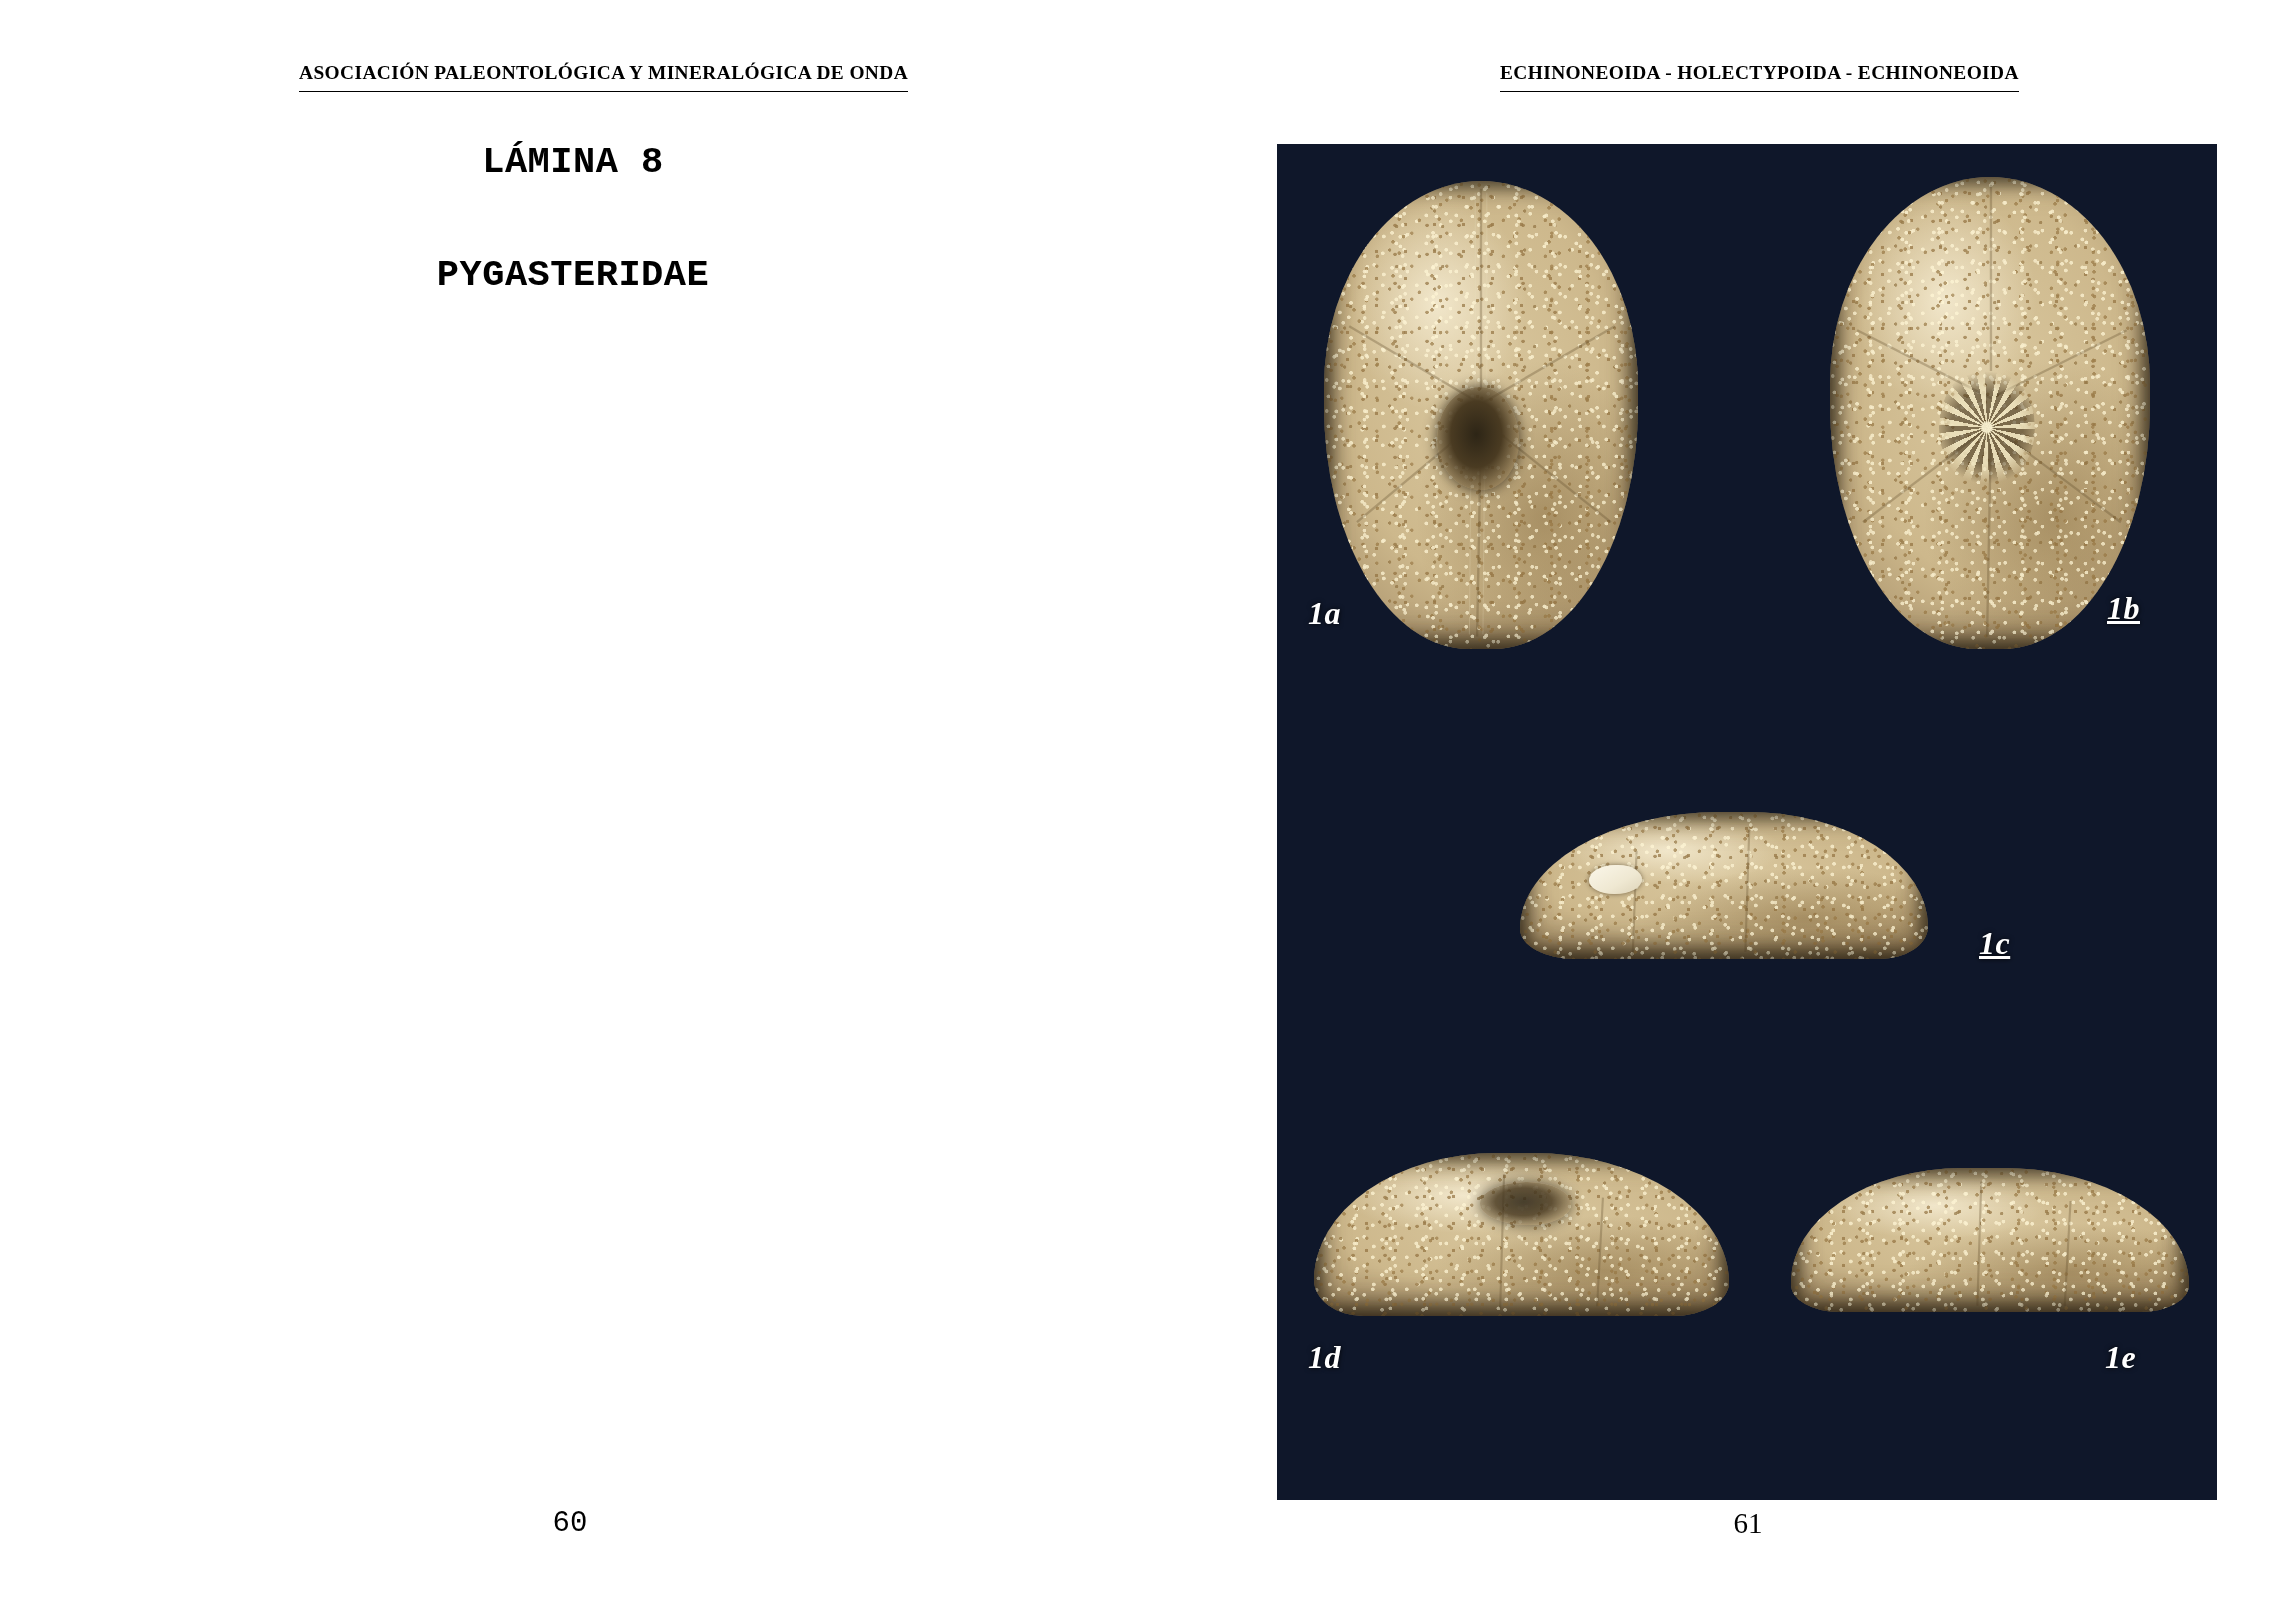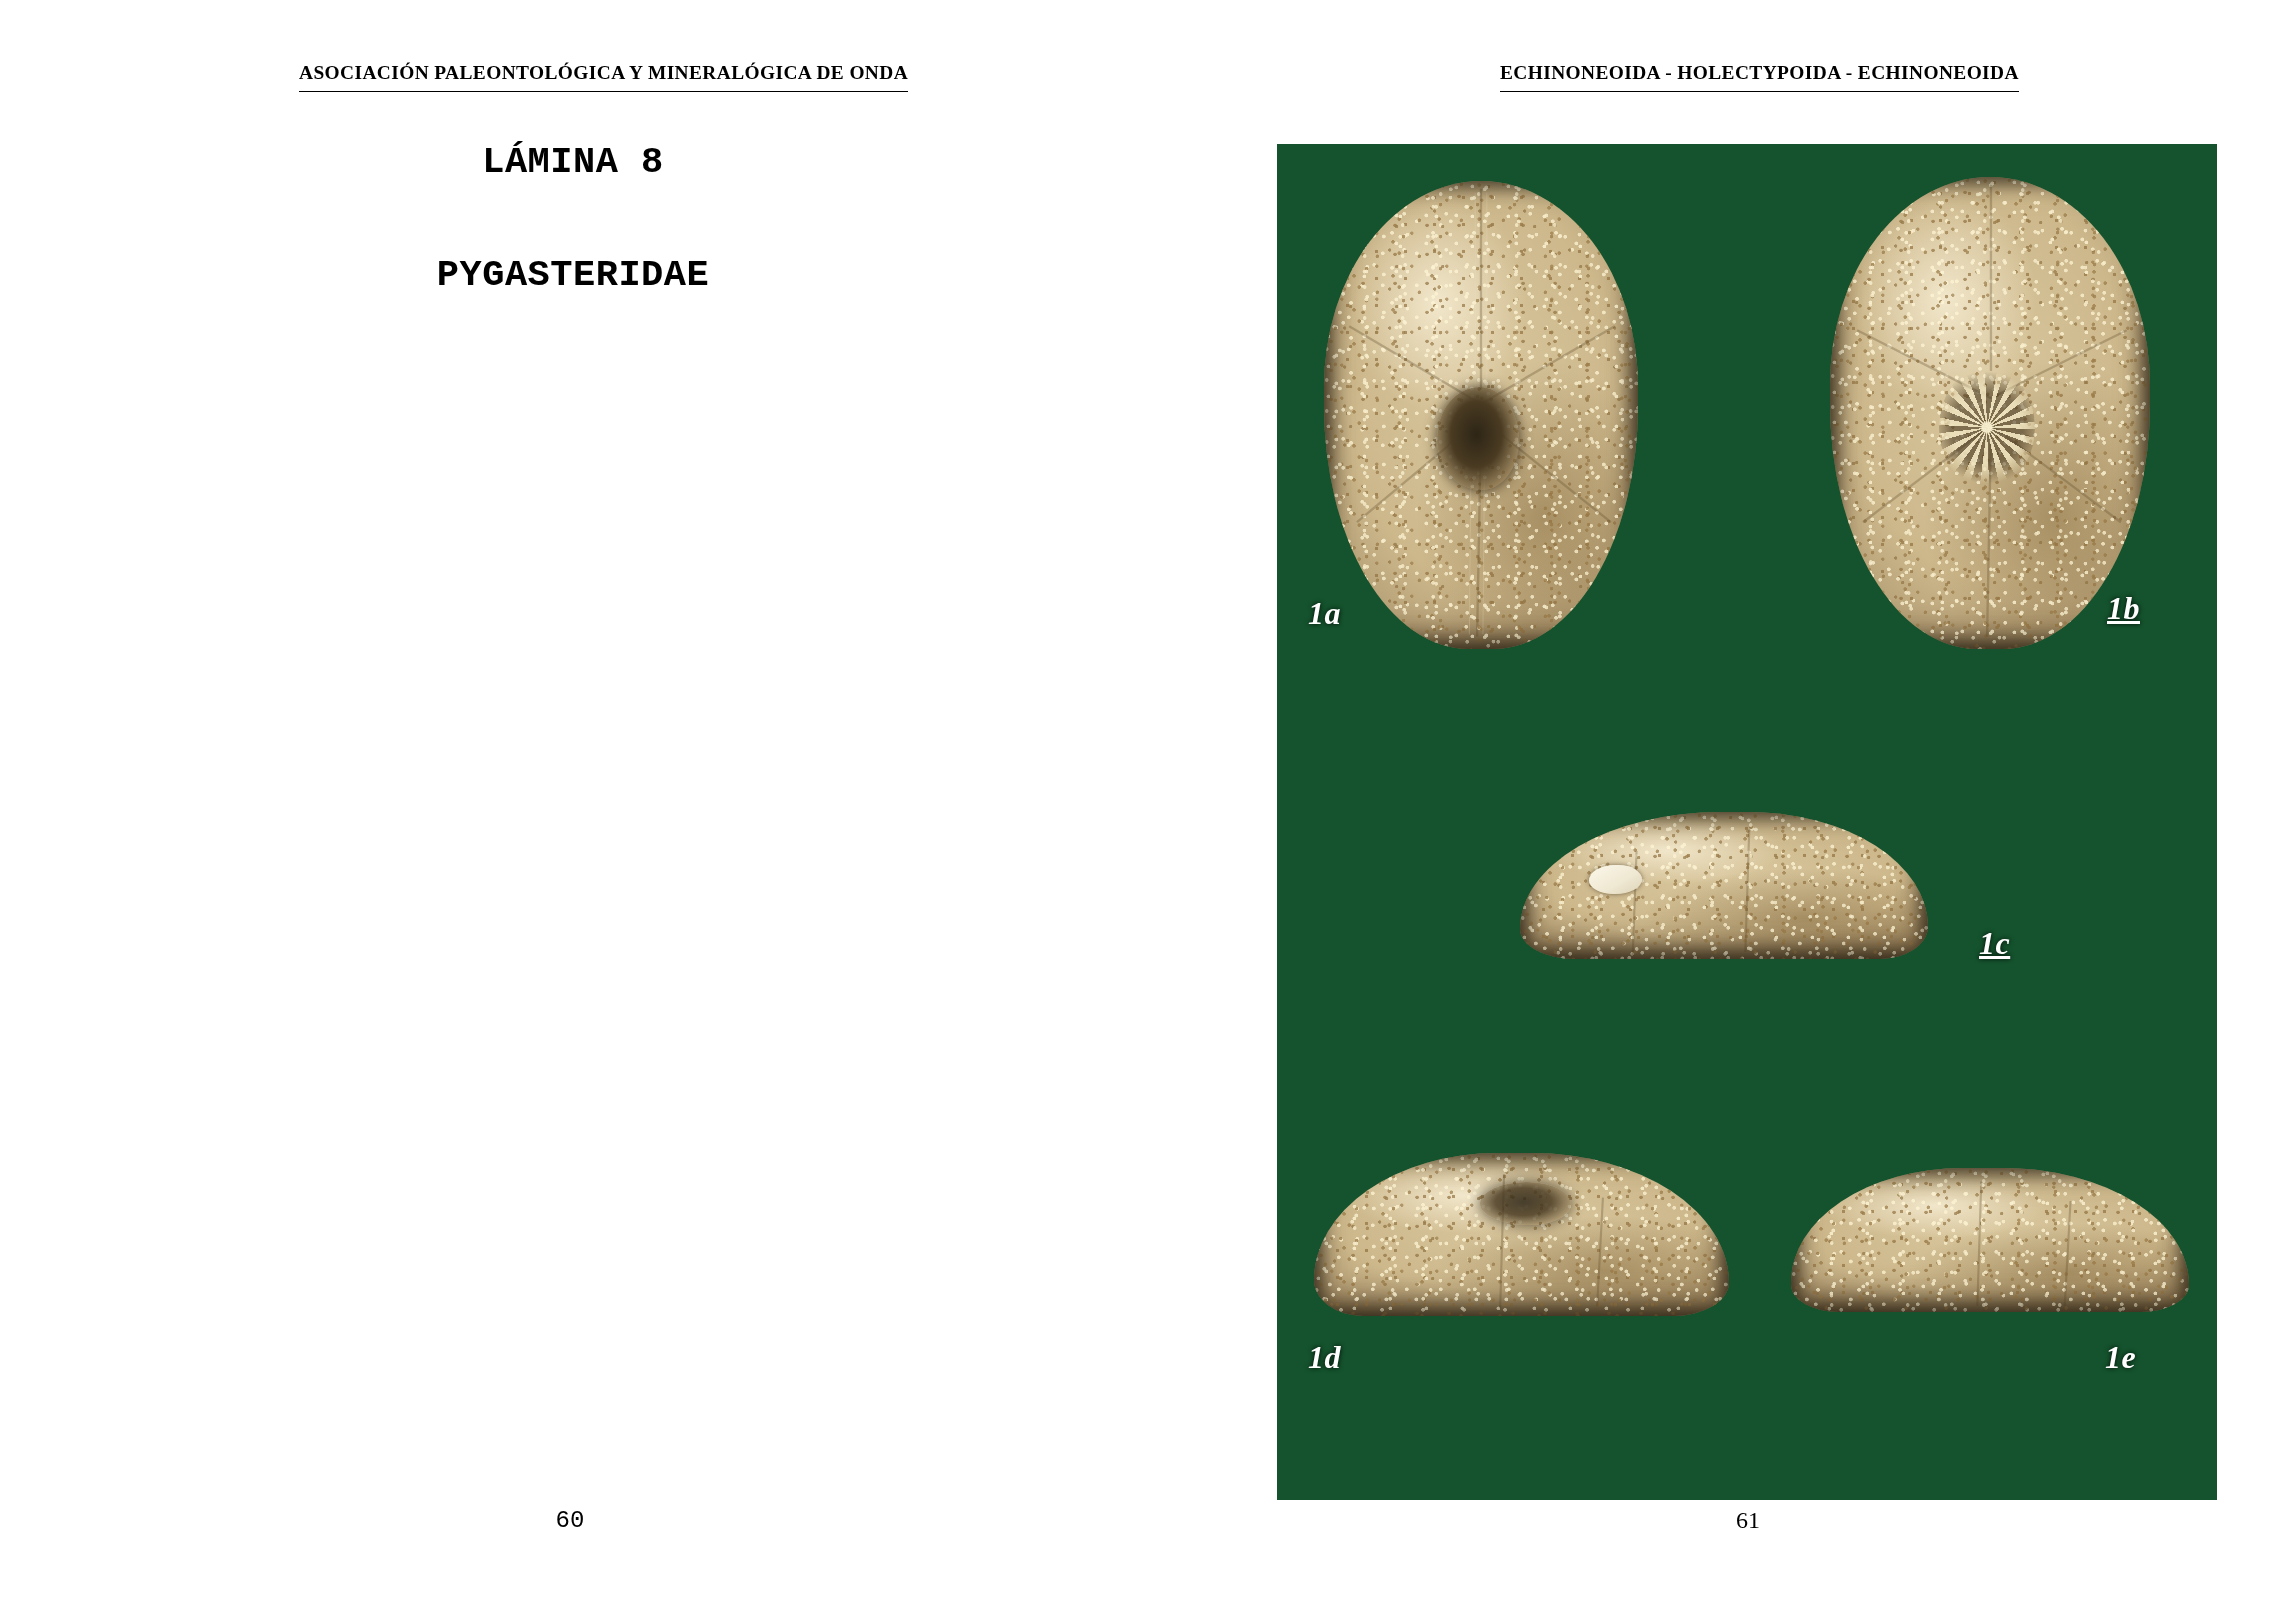--- a/index.html
+++ b/index.html
@@ -58,35 +58,35 @@
   }
   #para-species { top: 322px; }
   #para-photos  { top: 424px; }
   .sciname {
     font-weight: bold;
     font-style: italic;
   }
 
   .folio {
     position: absolute;
-    font-size: 24px;
+    font-size: 29px;
     text-align: center;
     width: 116px;
   }
   #folio-left  { left: 512px;  top: 1507px; }
   #folio-right { left: 1690px; top: 1507px; }
 
   
   #photo-plate {
     position: absolute;
     left: 1277px;
     top: 144px;
     width: 940px;
     height: 1356px;
-    background: #14532d;
+    background: #0f172a;
     overflow: hidden;
   }
 
   .fig-label {
     position: absolute;
     color: #ffffff;
     font-weight: bold;
     font-style: italic;
     font-size: 32px;
     letter-spacing: 0.5px;

